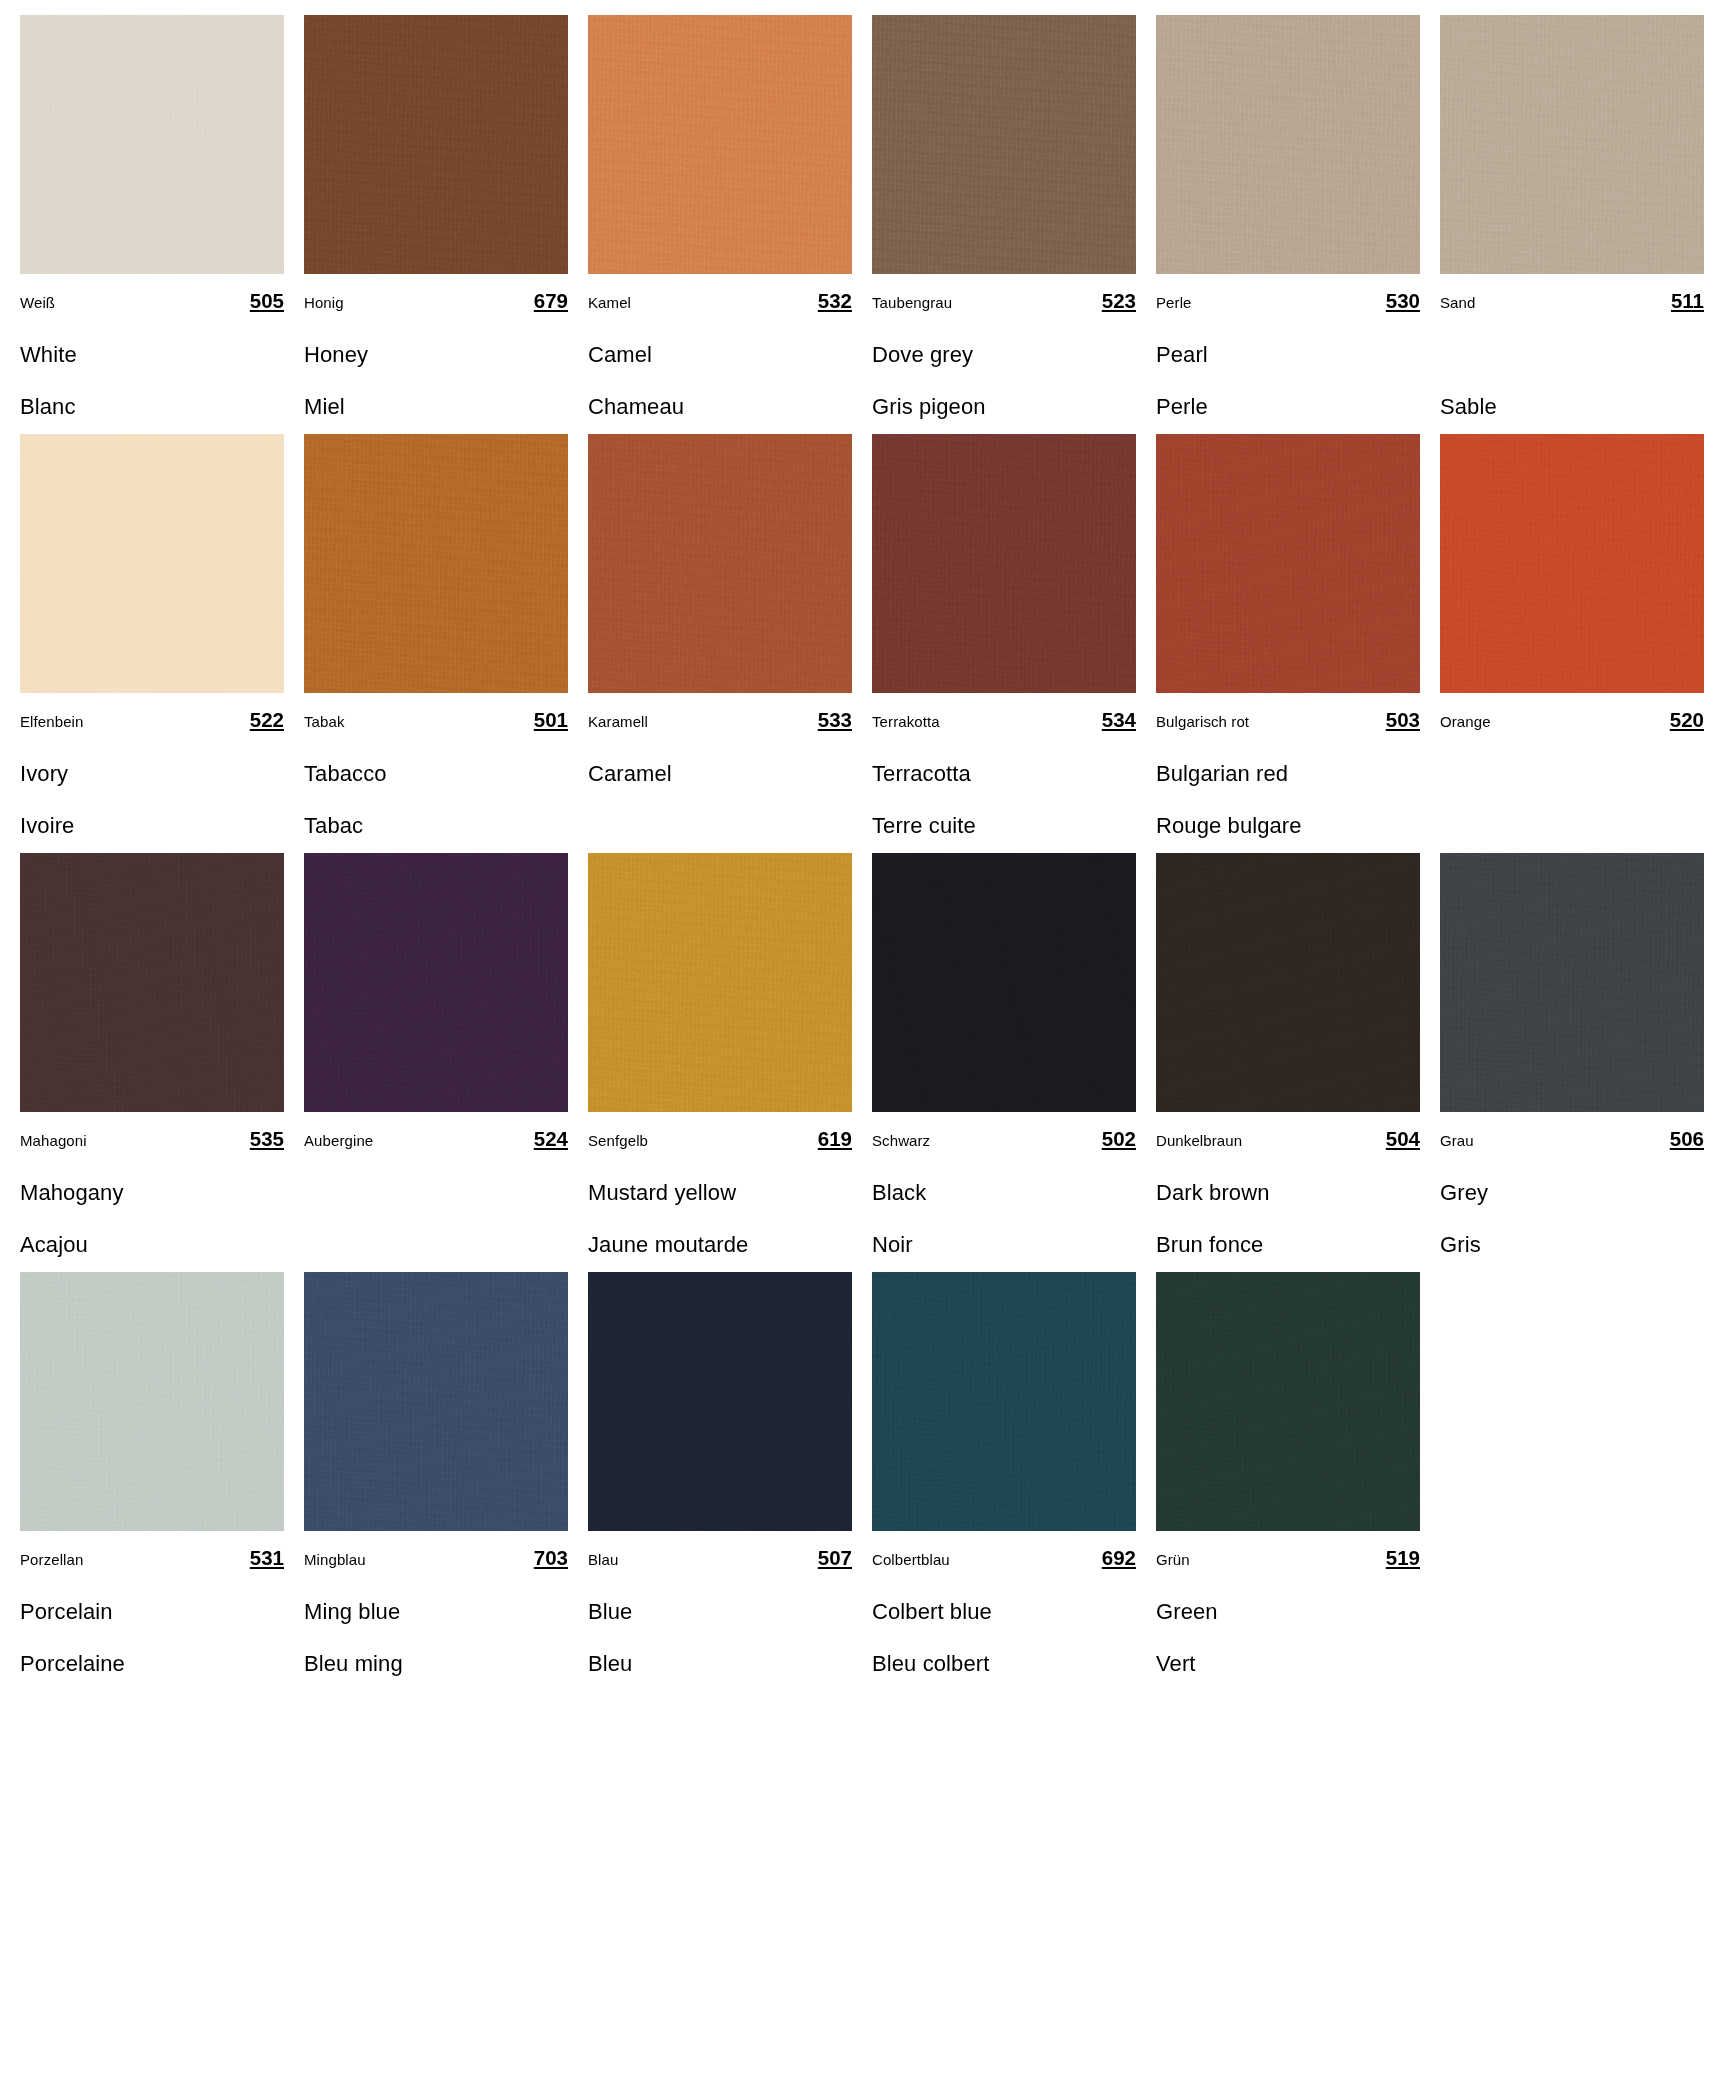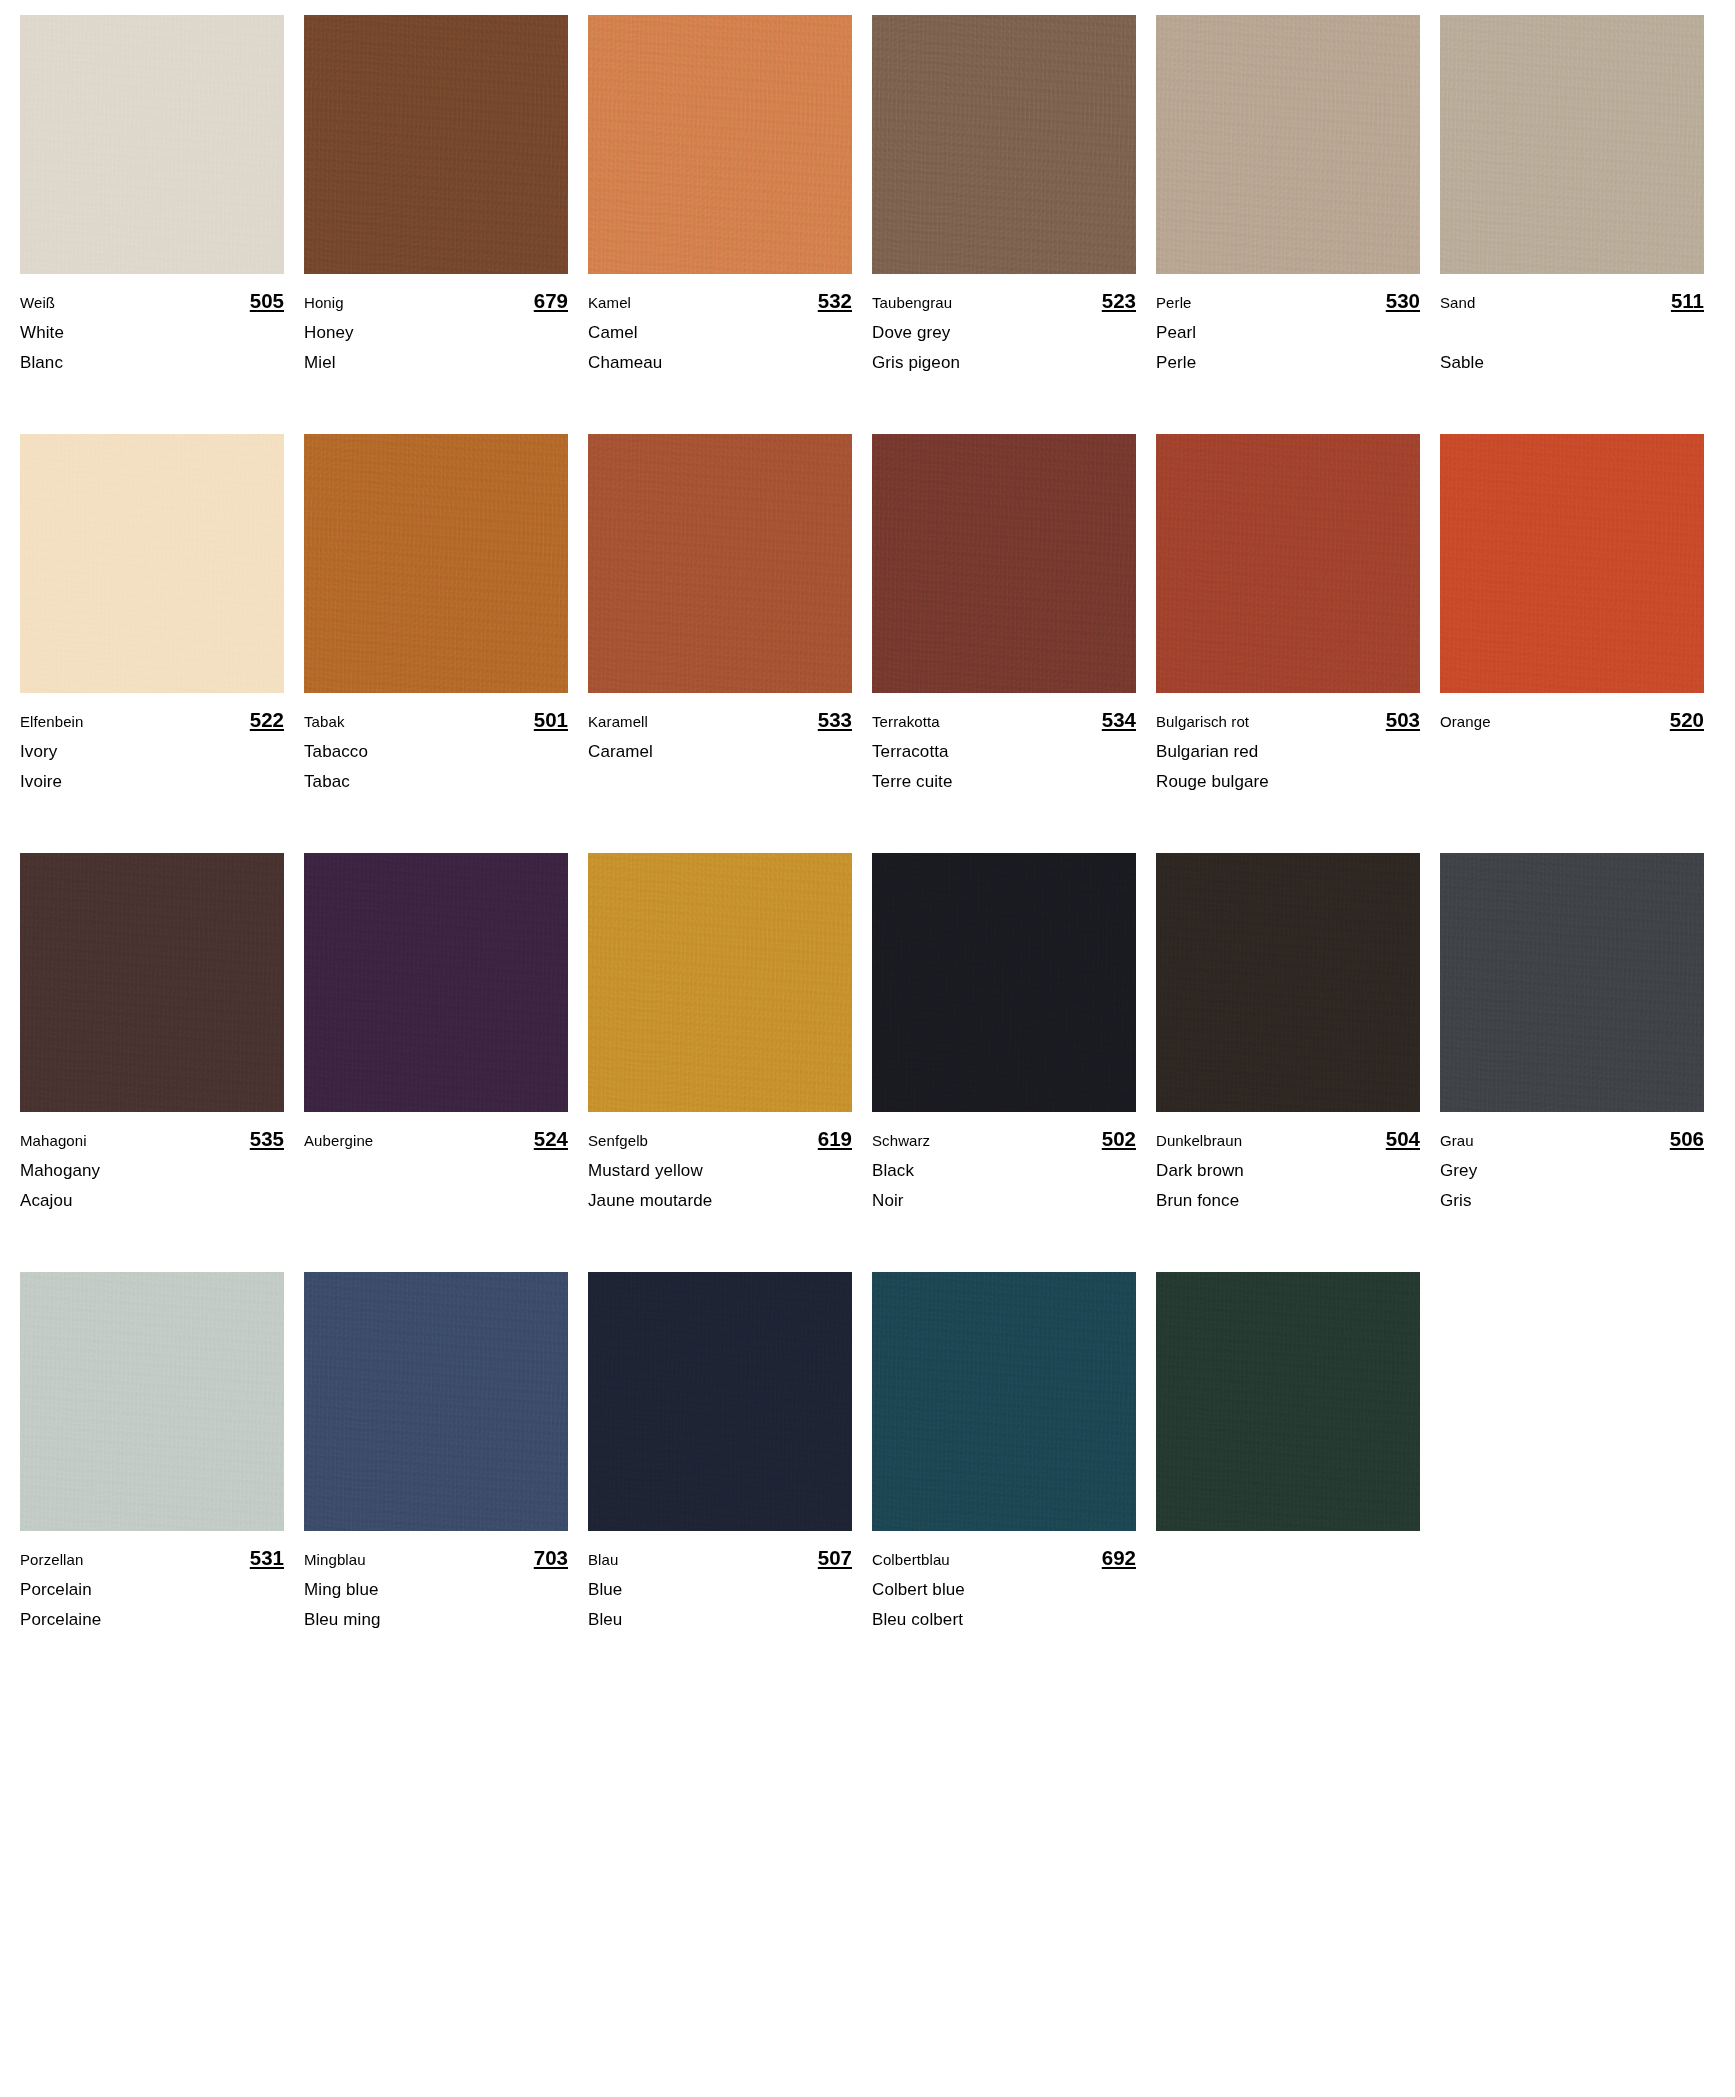--- a/index.html
+++ b/index.html
@@ -73,25 +73,26 @@
     white-space: nowrap;
   }
   .code {
     font-size: 20.5px;
     line-height: 30px;
     font-weight: bold;
     white-space: nowrap;
     text-decoration: underline;
   }
   .name-en, .name-fr {
-    font-size: 17px;
+    font-size: 22px;
     line-height: 30px;
     letter-spacing: 0.1px;
     white-space: nowrap;
     min-height: 30px;
+    margin-top: 22px;
   }
 </style>
 </head>
 <body>
 
 <div id="sheet">
   <div class="grid">
       <div class="swatch-cell">
         <div class="chip" style="background-image: ; background-position-x: ; background-position-y: ; background-size: ; background-repeat: ; background-attachment: ; background-origin: ; background-clip: ; background-color: rgb(223, 216, 205); --c: transparent;">
           <div class="grain"></div>
@@ -375,16 +376,24 @@
             <div class="code">692</div>
           </div>
           <div class="name-en">Colbert blue</div>
           <div class="name-fr">Bleu colbert</div>
         </div>
       </div>
       <div class="swatch-cell">
         <div class="chip" style="background-image: ; background-position-x: ; background-position-y: ; background-size: ; background-repeat: ; background-attachment: ; background-origin: ; background-clip: ; background-color: rgb(37, 58, 49); --c: transparent;">
           <div class="grain"></div>
         </div>
+        <div class="labels">
+          <div class="row-top">
+            <div class="name-de">Grün</div>
+            <div class="code">519</div>
+          </div>
+          <div class="name-en">Green</div>
+          <div class="name-fr">Vert</div>
+        </div>
       </div>
     </div>
 </div>
 
 
 </body></html>

